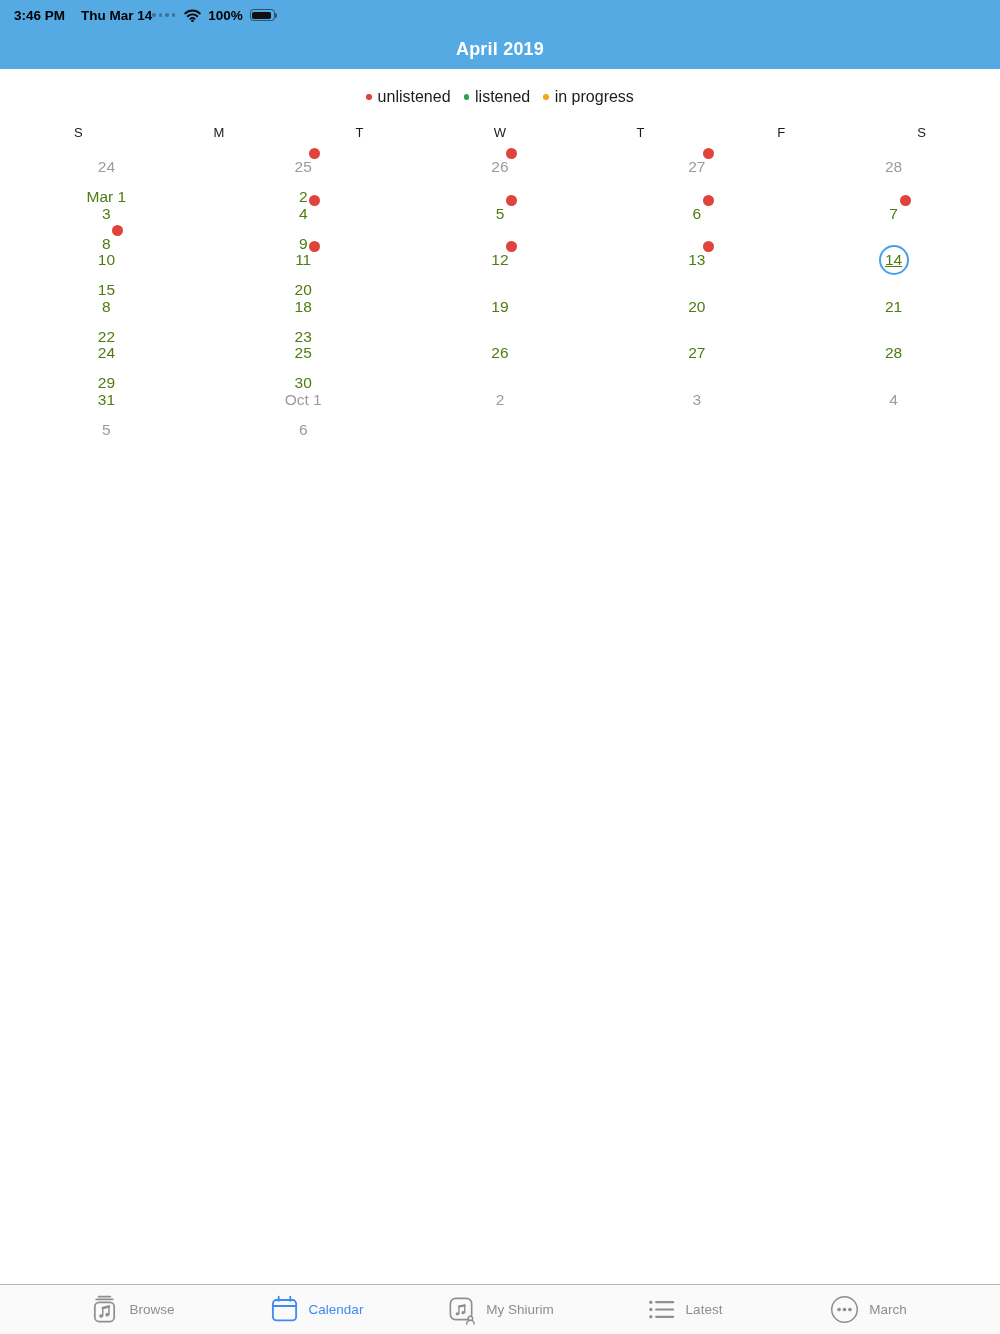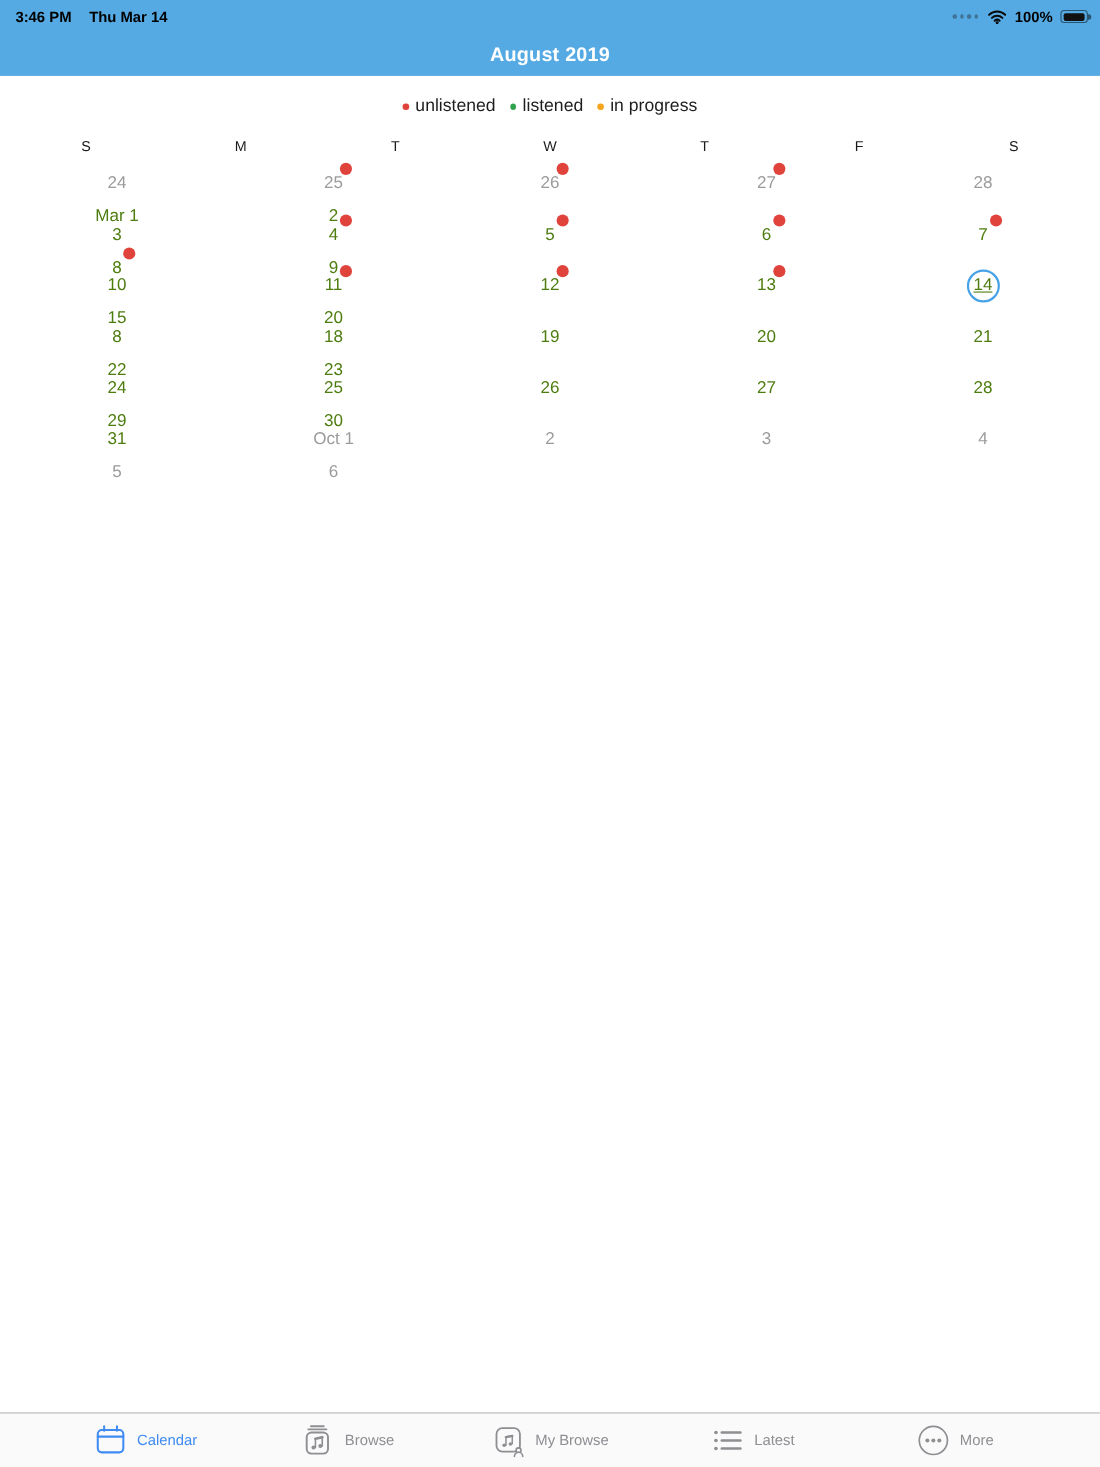--- a/index.html
+++ b/index.html
@@ -3,21 +3,21 @@
 <meta charset="utf-8">
 <style>
   html,body{margin:0;padding:0;background:#e8e8e8;}
   .screen{
     position:relative;width:1000px;height:1334px;margin:0 auto;background:#fff;
     font-family:"Liberation Sans",sans-serif;overflow:hidden;
     --header-blue:#55AAE3;--tab-blue:#3E8BF2;--today-blue:#46A1E6;--dot-red:#E0433C;--muted-gray:#9B9B9B;
   }
   
   .header{height:69px;background:var(--header-blue);}
-  .status-bar{display:flex;justify-content:space-between;align-items:center;height:22px;padding:4px 8px 0 14px;color:#000;font-size:13.5px;font-weight:bold;}
+  .status-bar{display:flex;align-items:center;height:22px;padding:4px 8px 0 14px;color:#000;font-size:13.5px;font-weight:bold;}
   .status-left{display:flex;gap:16px;}
   .status-right{display:flex;align-items:center;gap:7px;}
   .cell-dots{display:inline-flex;gap:3px;align-items:center;margin-right:2px;}
   .cell-dots i{width:3.5px;height:3.5px;border-radius:50%;background:rgba(30,30,30,.4);}
   .wifi-svg{width:17px;height:13px;display:block;}
   .battery{position:relative;width:25px;height:12px;border:1px solid rgba(0,0,0,.5);border-radius:3.5px;box-sizing:border-box;margin-right:3px;}
   .battery-fill{position:absolute;left:1.5px;top:1.5px;bottom:1.5px;width:19px;background:#111;border-radius:1.8px;}
   .battery-nub{position:absolute;right:-3.5px;top:3px;width:2.2px;height:4.5px;background:rgba(0,0,0,.5);border-radius:0 2px 2px 0;}
   .nav-title{height:47px;display:flex;align-items:center;justify-content:center;color:#fff;font-size:18px;font-weight:bold;letter-spacing:.2px;}
   
@@ -64,21 +64,21 @@
           <path d="M5.9 9.2 A3.1 3.1 0 0 1 10.1 9.2" fill="none" stroke="#0a0a0a" stroke-width="1.7" stroke-linecap="round"></path>
           <circle cx="8" cy="10.9" r="1.25" fill="#0a0a0a"></circle>
         </svg>
         <span>100%</span>
         <span class="battery">
           <span class="battery-fill"></span>
           <span class="battery-nub"></span>
         </span>
       </div>
     </div>
-    <div class="nav-title">August 2019</div>
+    <div class="nav-title">April 2019</div>
   </div>
 
   <div class="legend">
       <span class="legend-item">
         <span class="legend-dot" style="background:#E0433C"></span>
         <span>unlistened</span>
       </span>
       <span class="legend-item">
         <span class="legend-dot" style="background:#2FA24C"></span>
         <span>listened</span>
@@ -330,58 +330,58 @@
           <div class="cal-cell">
             <span class="daywrap muted">
               <span>6</span>
             </span>
           </div>
         </div>
       </div>
   </div>
 
   <div class="tabbar">
-      <div class="tab active">
-        <span class="tab-icon">
-          <svg class="tab-svg" viewBox="0 0 32 32" fill="none" stroke="currentColor" stroke-width="1.9" stroke-linecap="round" stroke-linejoin="round">
-            <rect x="4" y="6.2" width="24" height="21" rx="3.8"></rect>
-            <path d="M4 12.4 H28"></path>
-            <path d="M10 2.8 V7"></path>
-            <path d="M22 2.8 V7"></path>
-          </svg>
-        </span>
-        <span class="tab-label">Calendar</span>
-      </div>
       <div class="tab">
         <span class="tab-icon">
           <svg class="tab-svg" viewBox="0 0 32 32" fill="none" stroke="currentColor" stroke-width="1.8" stroke-linecap="round" stroke-linejoin="round">
             <path d="M10 2.6 H22"></path>
             <path d="M7.5 5.6 H24.5"></path>
             <rect x="6" y="8.6" width="20" height="19.8" rx="4.5"></rect>
             <path d="M14.2 22.6 V14.4 L20.6 13 V21.2" stroke-width="1.5"></path>
             <path d="M14.2 14.4 L20.6 13" stroke-width="2.6"></path>
             <circle cx="12.4" cy="22.7" r="1.9" fill="currentColor" stroke="none"></circle>
             <circle cx="18.8" cy="21.3" r="1.9" fill="currentColor" stroke="none"></circle>
           </svg>
         </span>
         <span class="tab-label">Browse</span>
       </div>
+      <div class="tab active">
+        <span class="tab-icon">
+          <svg class="tab-svg" viewBox="0 0 32 32" fill="none" stroke="currentColor" stroke-width="1.9" stroke-linecap="round" stroke-linejoin="round">
+            <rect x="4" y="6.2" width="24" height="21" rx="3.8"></rect>
+            <path d="M4 12.4 H28"></path>
+            <path d="M10 2.8 V7"></path>
+            <path d="M22 2.8 V7"></path>
+          </svg>
+        </span>
+        <span class="tab-label">Calendar</span>
+      </div>
       <div class="tab">
         <span class="tab-icon">
           <svg class="tab-svg" viewBox="0 0 32 32" fill="none" stroke="currentColor" stroke-width="1.7" stroke-linecap="round" stroke-linejoin="round">
             <rect x="4.5" y="4.5" width="22" height="22" rx="5.5"></rect>
             <path d="M13.4 20.4 V12.9 L19.3 11.7 V19.2" stroke-width="1.4"></path>
             <path d="M13.4 12.9 L19.3 11.7" stroke-width="2.3"></path>
             <circle cx="11.7" cy="20.5" r="1.7" fill="currentColor" stroke="none"></circle>
             <circle cx="17.6" cy="19.3" r="1.7" fill="currentColor" stroke="none"></circle>
             <circle cx="25.2" cy="25.3" r="2.3" fill="#FAFAFA" stroke-width="1.5"></circle>
             <path d="M21.3 31 a3.9 3.9 0 0 1 7.8 0" fill="#FAFAFA" stroke-width="1.5"></path>
           </svg>
         </span>
-        <span class="tab-label">My Browse</span>
+        <span class="tab-label">My Shiurim</span>
       </div>
       <div class="tab">
         <span class="tab-icon">
           <svg class="tab-svg" viewBox="0 0 32 32" fill="none" stroke="currentColor" stroke-width="2.3" stroke-linecap="round">
             <circle cx="5" cy="8.5" r="1.7" fill="currentColor" stroke="none"></circle>
             <circle cx="5" cy="16" r="1.7" fill="currentColor" stroke="none"></circle>
             <circle cx="5" cy="23.5" r="1.7" fill="currentColor" stroke="none"></circle>
             <path d="M10.5 8.5 H28"></path>
             <path d="M10.5 16 H28"></path>
             <path d="M10.5 23.5 H28"></path>
@@ -391,17 +391,17 @@
       </div>
       <div class="tab">
         <span class="tab-icon">
           <svg class="tab-svg" viewBox="0 0 32 32" fill="none" stroke="currentColor" stroke-width="1.6">
             <circle cx="16" cy="16" r="13.2"></circle>
             <circle cx="10.4" cy="16" r="1.9" fill="currentColor" stroke="none"></circle>
             <circle cx="16" cy="16" r="1.9" fill="currentColor" stroke="none"></circle>
             <circle cx="21.6" cy="16" r="1.9" fill="currentColor" stroke="none"></circle>
           </svg>
         </span>
-        <span class="tab-label">More</span>
+        <span class="tab-label">March</span>
       </div>
     </div>
 
 </div>
 
 </body></html>

